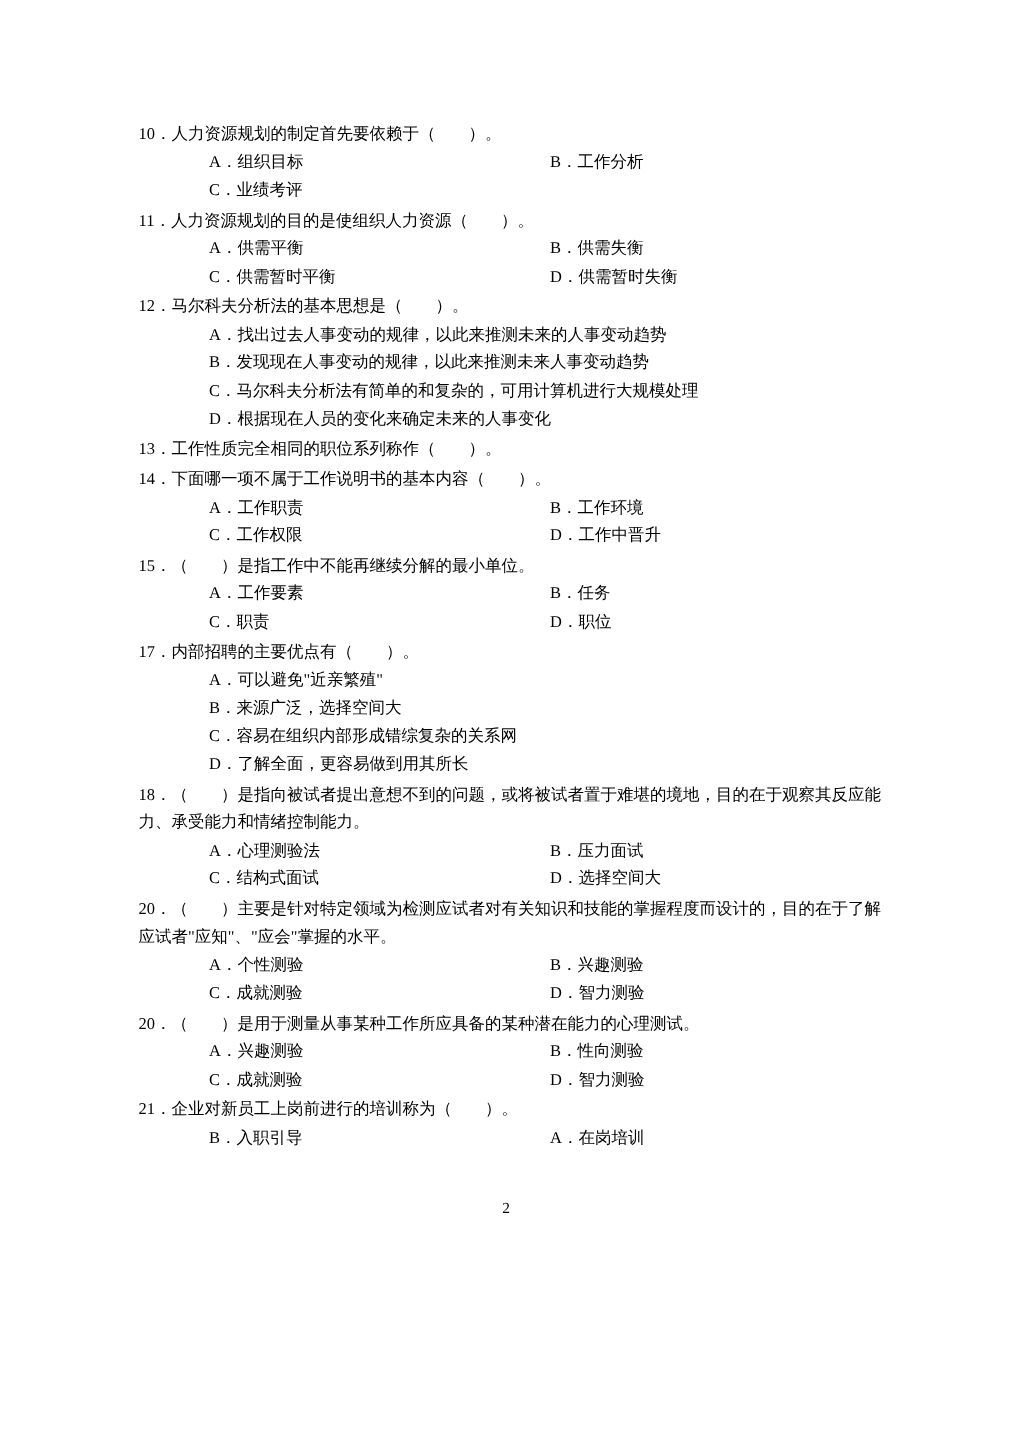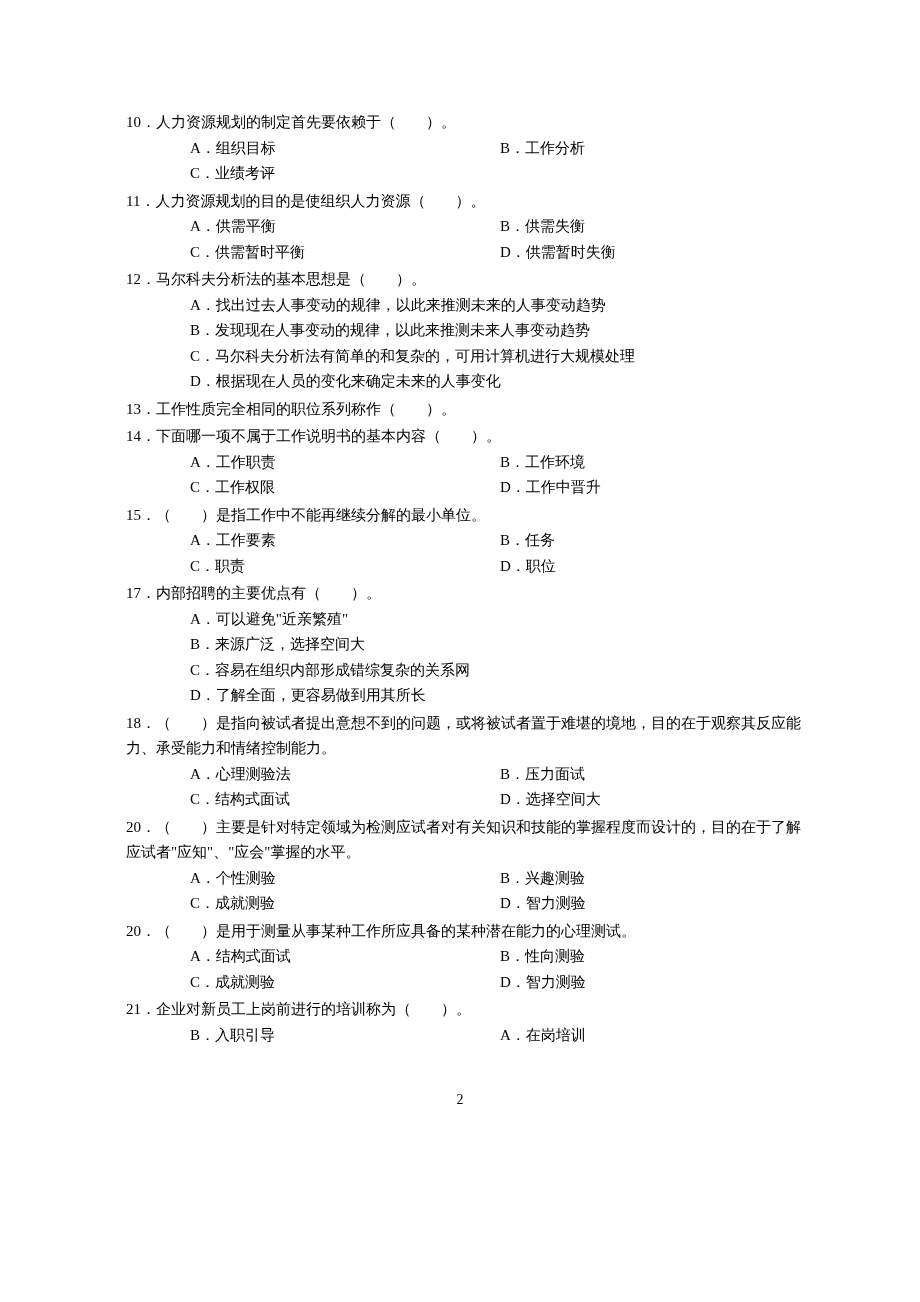--- a/index.html
+++ b/index.html
@@ -127,21 +127,21 @@
       <div class="opt">A．个性测验</div>
       <div class="opt">B．兴趣测验</div>
       <div class="opt">C．成就测验</div>
       <div class="opt">D．智力测验</div>
     </div>
   </div>
 
   <div class="question">
     <div class="q-text">20．（　　）是用于测量从事某种工作所应具备的某种潜在能力的心理测试。</div>
     <div class="options options-2col">
-      <div class="opt">A．结构式面试</div>
+      <div class="opt">A．兴趣测验</div>
       <div class="opt">B．性向测验</div>
       <div class="opt">C．成就测验</div>
       <div class="opt">D．智力测验</div>
     </div>
   </div>
 
   <div class="question">
     <div class="q-text">21．企业对新员工上岗前进行的培训称为（　　）。</div>
     <div class="options options-2col">
       <div class="opt">B．入职引导</div>

